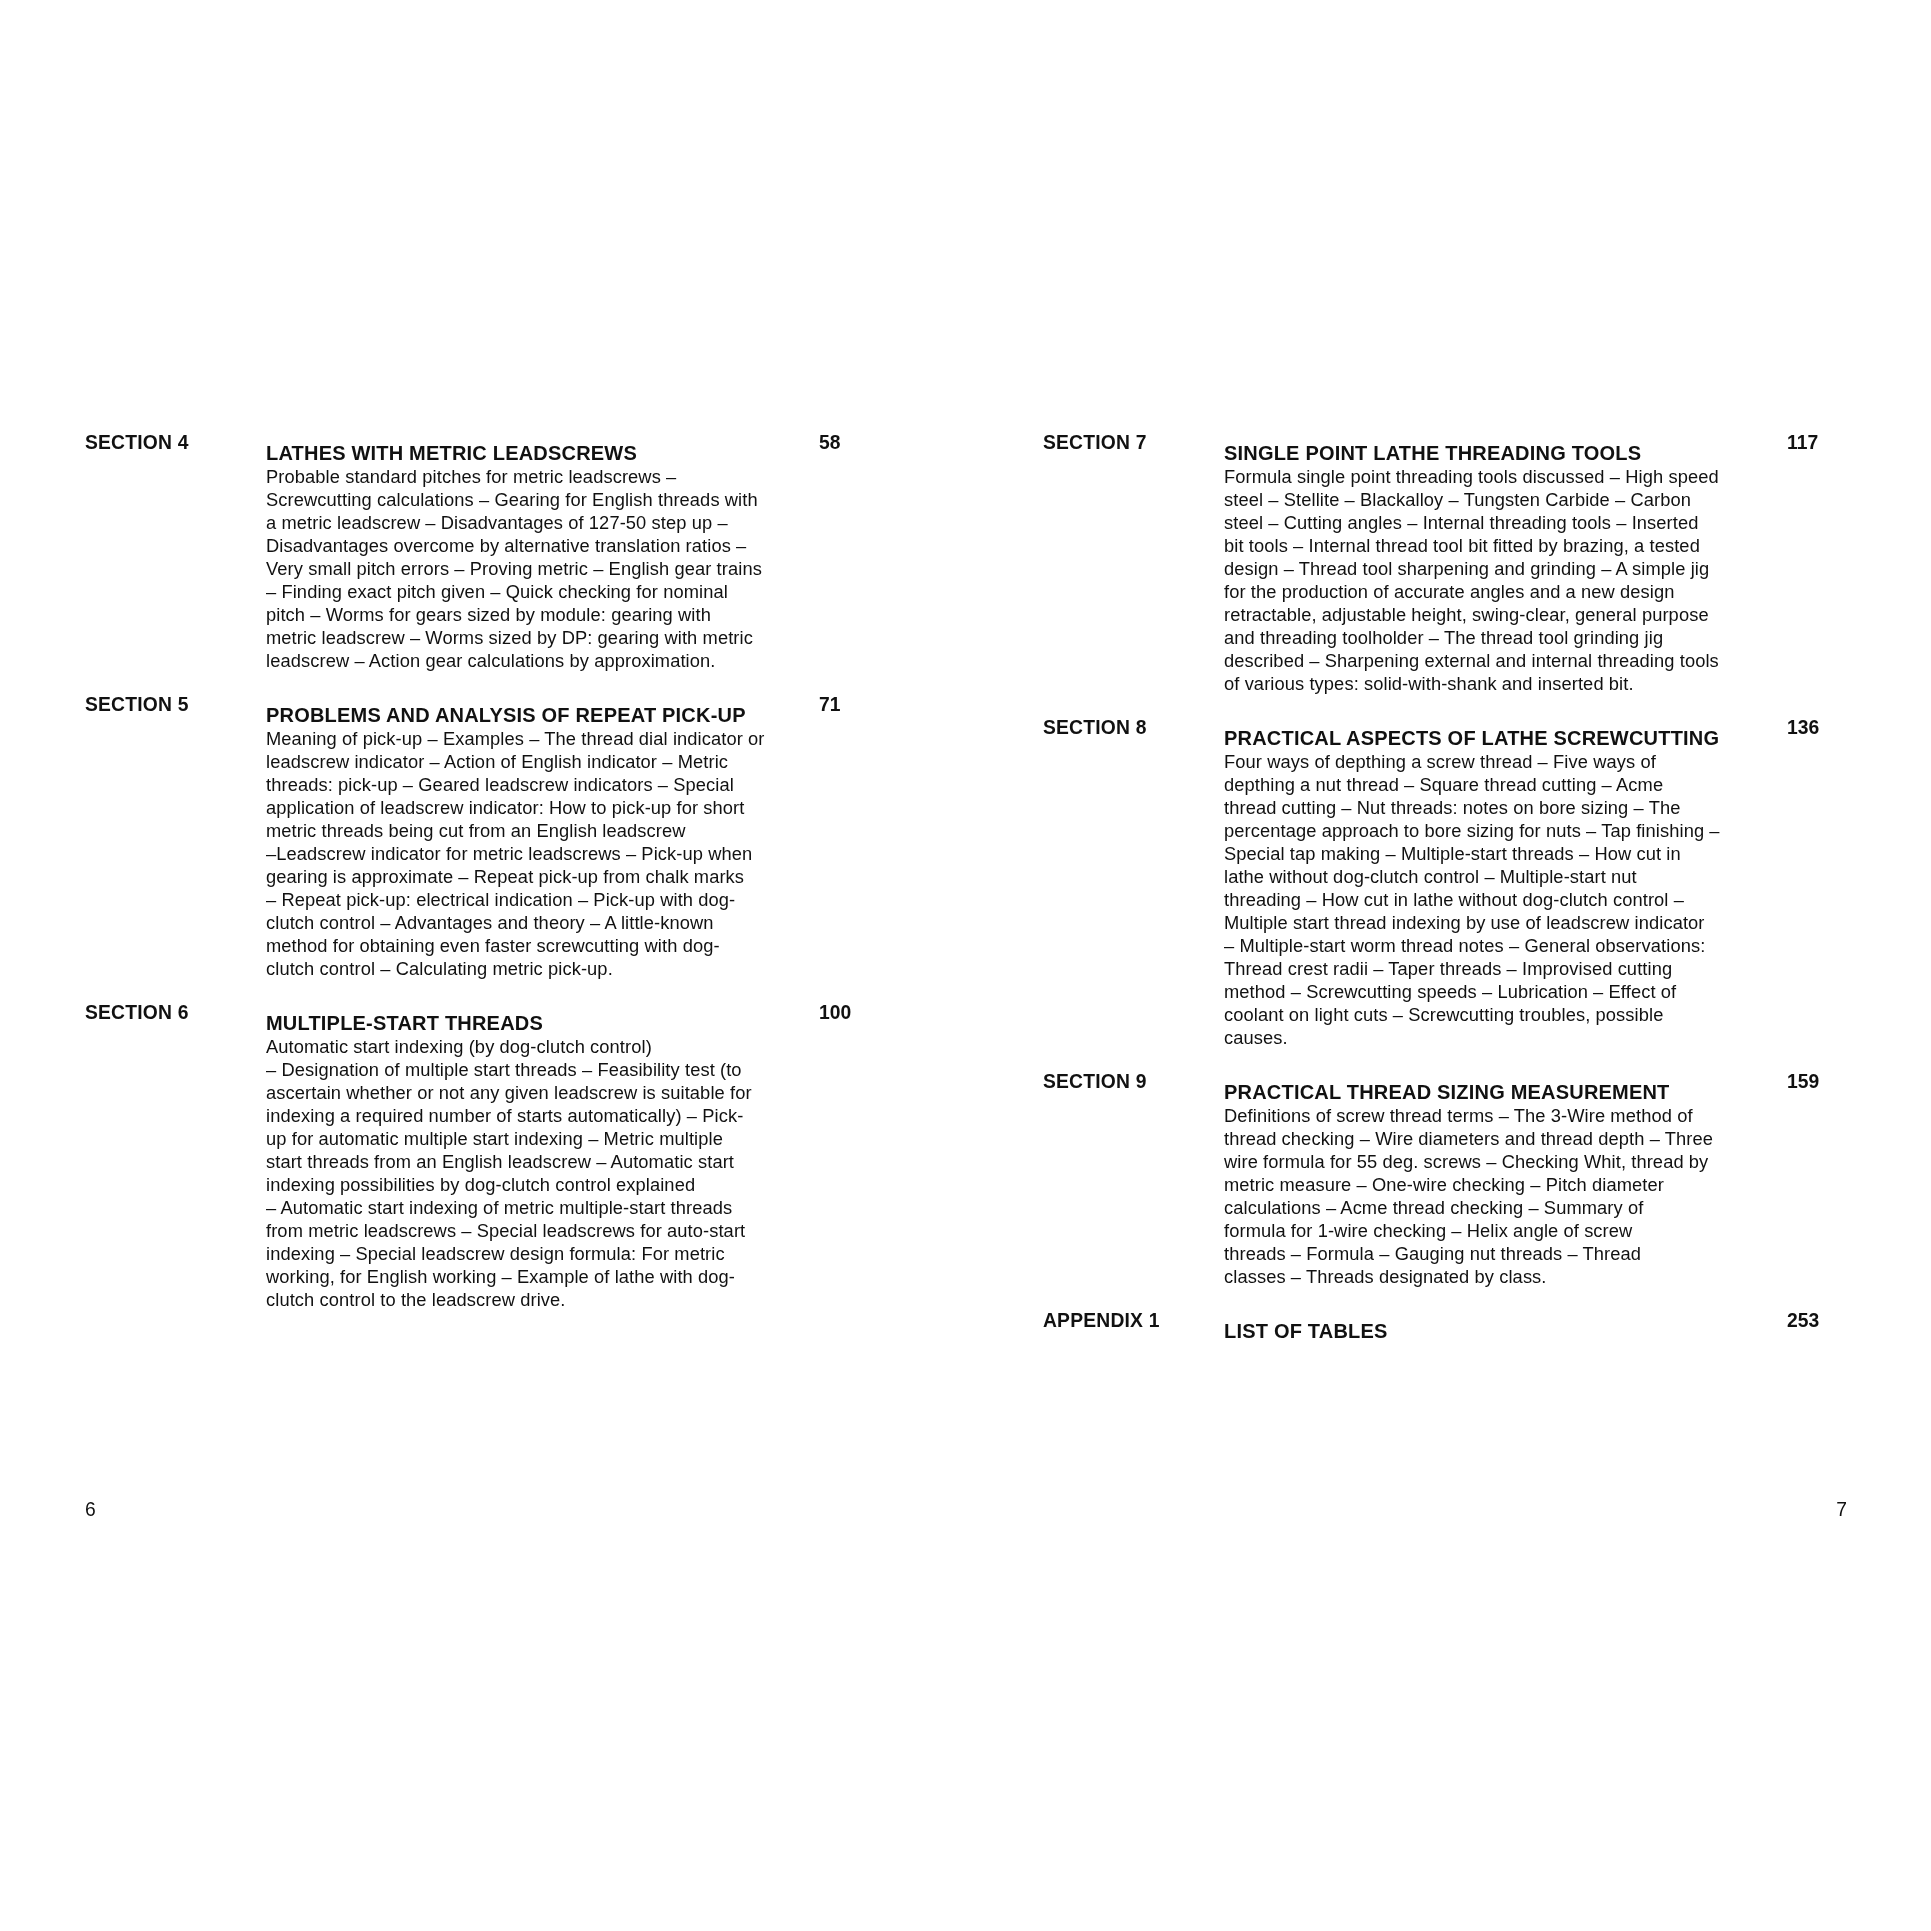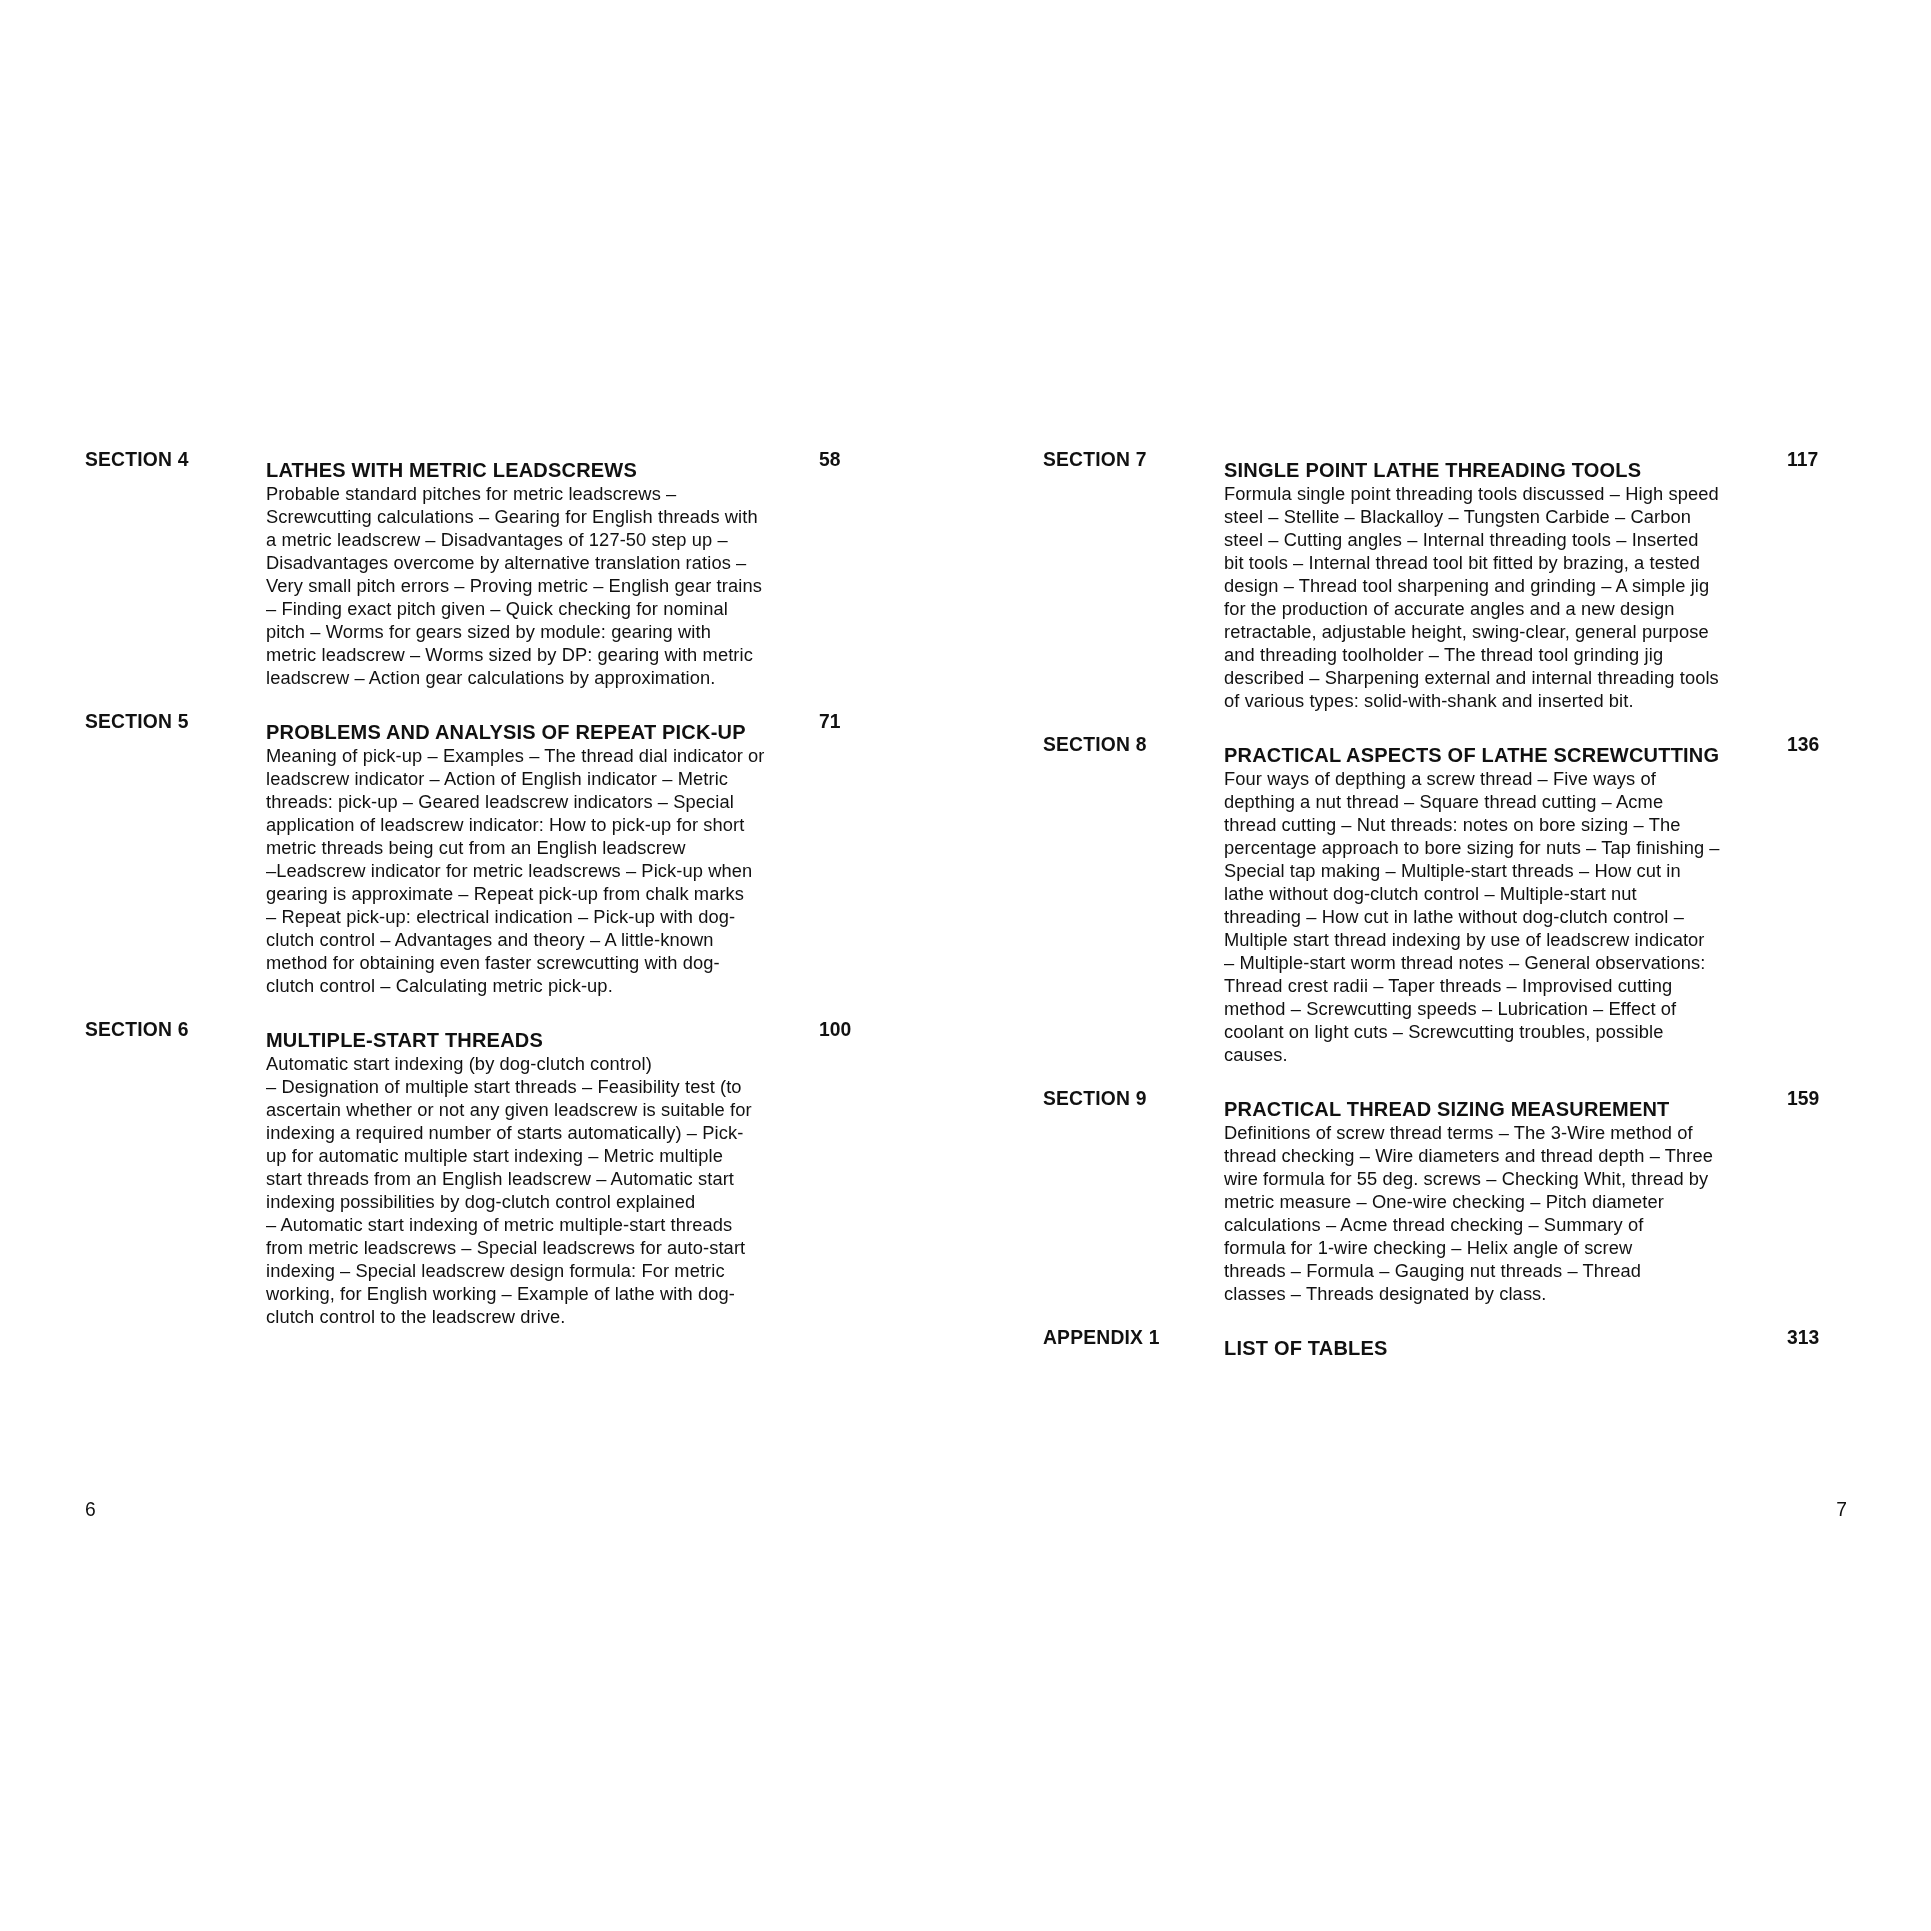--- a/index.html
+++ b/index.html
@@ -7,21 +7,21 @@
     padding: 0;
     background: #ffffff;
     width: 1931px;
     height: 1931px;
     position: relative;
     font-family: "Liberation Sans", "DejaVu Sans", sans-serif;
     color: #111111;
   }
   .page {
     position: absolute;
-    top: 448px;
+    top: 431px;
   }
   .page-left  { left: 85px;  width: 794px; }
   .page-right { left: 1043px; width: 804px; }
 
   .entry {
     display: grid;
     grid-template-columns: 181px 1fr 60px;
     align-items: start;
     margin-bottom: 21px;
   }
@@ -193,20 +193,20 @@
     </div>
     <div class="entry-page">159</div>
   </div>
 
   <div class="entry">
     <div class="entry-label">APPENDIX 1</div>
     <div class="entry-main">
       <div class="entry-title">LIST OF TABLES</div>
       <div class="entry-body"></div>
     </div>
-    <div class="entry-page">313</div>
+    <div class="entry-page">253</div>
   </div>
 
 </div>
 
 <div class="footer-num footer-left">6</div>
 <div class="footer-num footer-right">7</div>
 
 
 </body></html>

